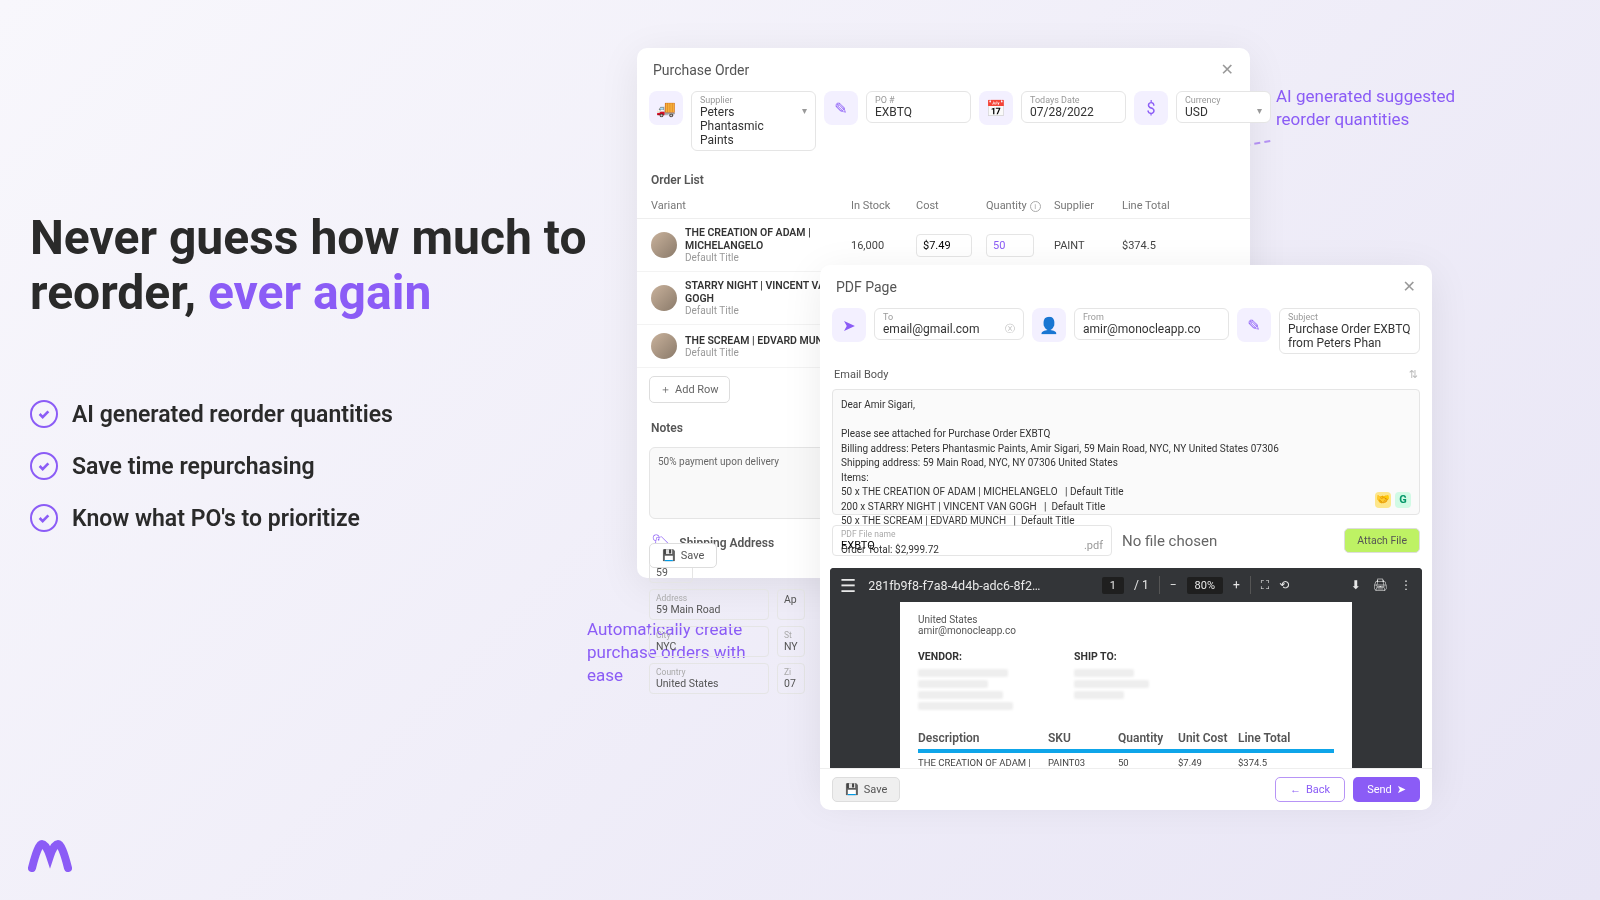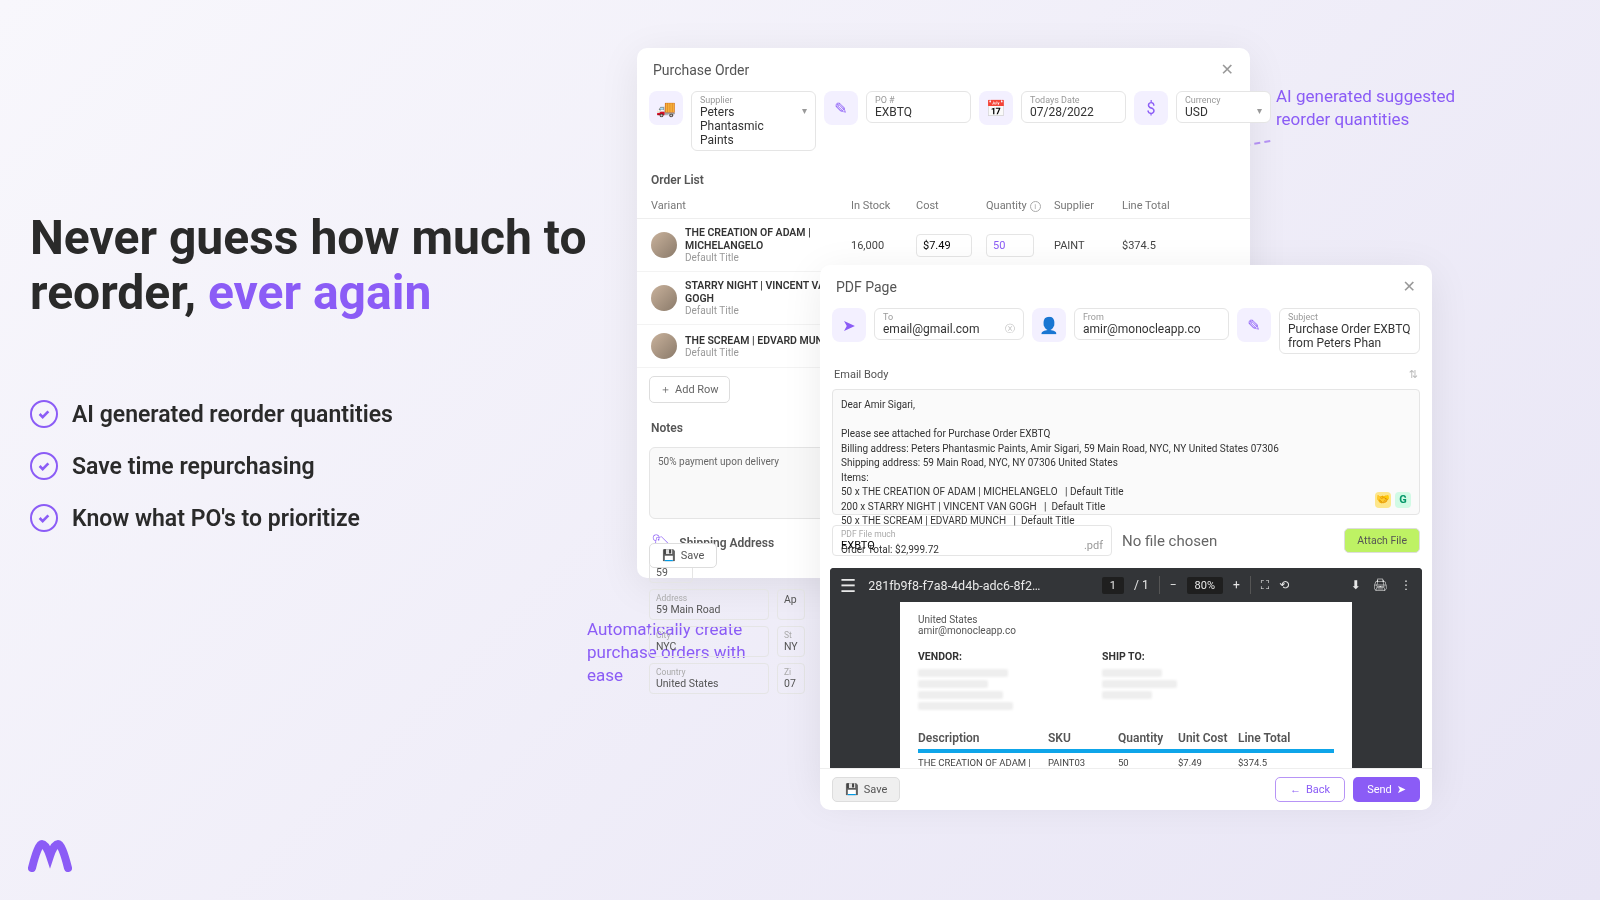--- a/index.html
+++ b/index.html
@@ -62,21 +62,21 @@
 .viewer{margin:6px 10px 0;background:#333538;height:200px;border-radius:4px 4px 0 0;overflow:hidden;position:relative}
 .vbar{height:34px;background:#333538;display:flex;align-items:center;color:#e8e8e8;font-size:12px;padding:0 10px;gap:12px}
 .vbar-menu{font-size:18px;cursor:pointer}
 .vbar-name{flex:0 0 auto;font-size:12.5px}
 .vbar-mid{flex:1;display:flex;justify-content:center;align-items:center;gap:10px}
 .page-box{background:#1f1f1f;padding:2px 8px;border-radius:2px;font-size:11px}
 .vsep{width:1px;height:18px;background:#555}
 .vbar-right{display:flex;gap:12px;align-items:center}
 .vpage{background:#fff;margin:0 70px;padding:12px 18px;font-size:10px;color:#333;height:200px}
 .vpage-top{font-size:10px;color:#555;margin-bottom:14px}
-.vcols{display:flex;gap:64px;margin-bottom:14px}
+.vcols{display:flex;gap:36px;margin-bottom:14px}
 .vcol-h{font-size:10.5px;font-weight:700;color:#333;margin-bottom:6px}
 .blur-line{height:8px;background:#eee;border-radius:2px;margin-bottom:3px;filter:blur(1px)}
 .vtable-h{display:flex;font-size:12px;color:#555;font-weight:600;padding:4px 0;border-bottom:4px solid #0ea5e9}
 .vt-desc{flex:0 0 130px}.vt-sku{flex:0 0 70px}.vt-qty{flex:0 0 60px}.vt-uc{flex:0 0 60px}.vt-lt{flex:0 0 60px}
 .vtable-r{display:flex;font-size:9.5px;color:#444;padding:4px 0}
 .pdf-foot{display:flex;justify-content:space-between;padding:8px 12px;border-top:1px solid #eee;background:#fff;border-radius:0 0 10px 10px}
 .foot-save{padding:5px 12px;border:1px solid #ddd;border-radius:5px;font-size:11px;color:#555;display:flex;align-items:center;gap:5px;cursor:pointer}
 .foot-right{display:flex;gap:8px}
 .back-btn{padding:5px 14px;border:1px solid #b794f6;border-radius:5px;font-size:11px;color:#8b5cf6;background:#fff;display:flex;align-items:center;gap:5px;cursor:pointer}
 .send-btn{padding:5px 14px;border:none;border-radius:5px;font-size:11px;color:#fff;background:#8b5cf6;display:flex;align-items:center;gap:5px;cursor:pointer}
@@ -281,21 +281,21 @@
 50 x THE SCREAM | EDVARD MUNCH   |  Default Title
 
 Order Total: $2,999.72
 
 Sincerely,
 Amir Sigari</span>
     <div class="gram"><span style="background:#fde68a">🤝</span><span style="background:#d1fae5;color:#059669;font-weight:700">G</span></div>
   </div>
   <div class="pdf-file-row">
     <div class="pdf-fn">
-        <span class="lbl">PDF File much</span>
+        <span class="lbl">PDF File name</span>
         <div class="pdf-fn-val">
           <span>EXBTQ</span>
           <span class="ext" style="margin-left:auto">.pdf</span>
         </div>
       </div>
     <span class="nofile">No file chosen</span>
     <button class="attach">Attach File</button>
   </div>
   <div class="viewer">
     <div class="vbar">

